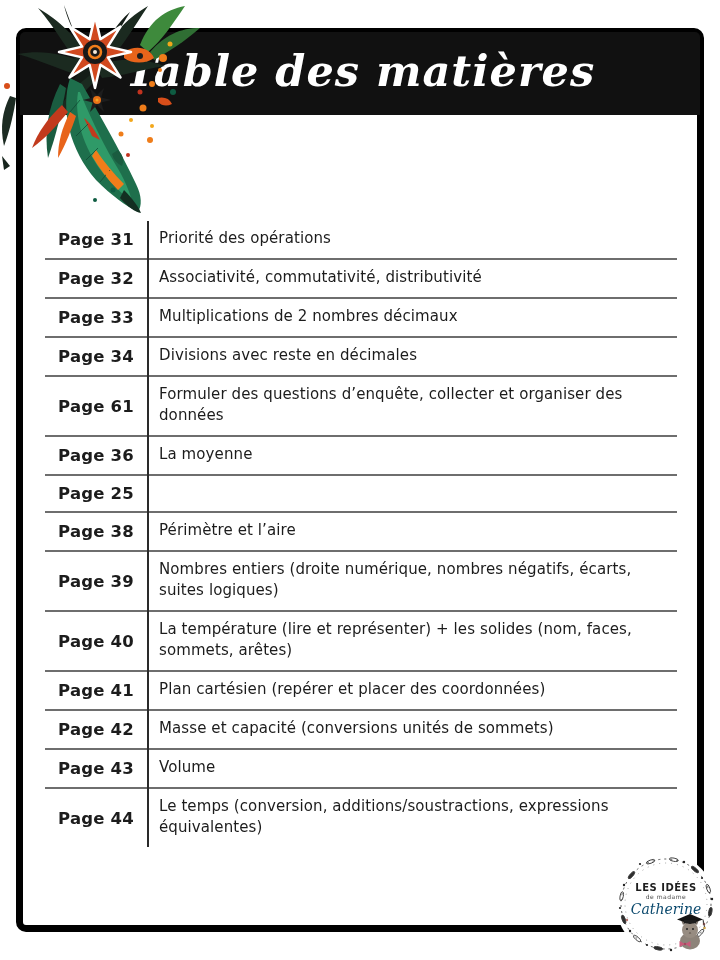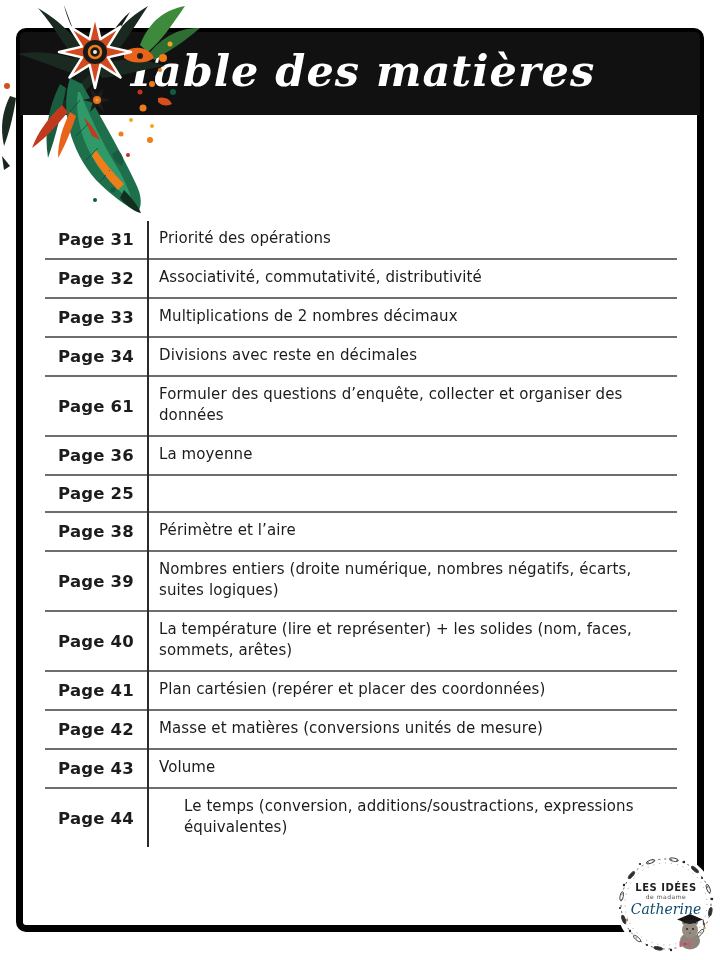--- a/index.html
+++ b/index.html
@@ -26,21 +26,21 @@
   }
   
   .decoration{position:absolute;left:0;top:0;width:340px;height:300px;pointer-events:none;}
   
   .toc{position:absolute;left:45px;top:221px;width:632px;}
   .toc-divider{position:absolute;left:102px;top:0;bottom:0;width:2px;background:#2a2a2a;z-index:2;}
   .toc-row{
     display:flex;align-items:center;min-height:35px;
     border-bottom:2px solid #6e6e6e;
   }
-  .toc-row:last-child{border-bottom:none;gap:25px;}
+  .toc-row:last-child{border-bottom:none;}
   .cell-page{
     flex:0 0 102px;display:flex;align-items:center;justify-content:center;
     font-weight:700;font-size:16.5px;letter-spacing:0.2px;padding:7px 0;
   }
   .cell-topic{
     flex:1;font-size:15px;line-height:21px;padding:7px 6px 9px 12px;letter-spacing:0.1px;
   }
   
   .logo{position:absolute;left:614px;top:852px;width:104px;height:104px;z-index:5;}
   .logo svg{position:absolute;left:0;top:0;}
@@ -184,21 +184,21 @@
       <div class="cell-topic">La température (lire et représenter) + les solides (nom, faces, sommets, arêtes)</div>
     </div>
 
     <div class="toc-row">
       <div class="cell-page">Page 41</div>
       <div class="cell-topic">Plan cartésien (repérer et placer des coordonnées)</div>
     </div>
 
     <div class="toc-row">
       <div class="cell-page">Page 42</div>
-      <div class="cell-topic">Masse et matières (conversions unités de mesure)</div>
+      <div class="cell-topic">Masse et capacité (conversions unités de sommets)</div>
     </div>
 
     <div class="toc-row">
       <div class="cell-page">Page 43</div>
       <div class="cell-topic">Volume</div>
     </div>
 
     <div class="toc-row">
       <div class="cell-page">Page 44</div>
       <div class="cell-topic">Le temps (conversion, additions/soustractions, expressions équivalentes)</div>

